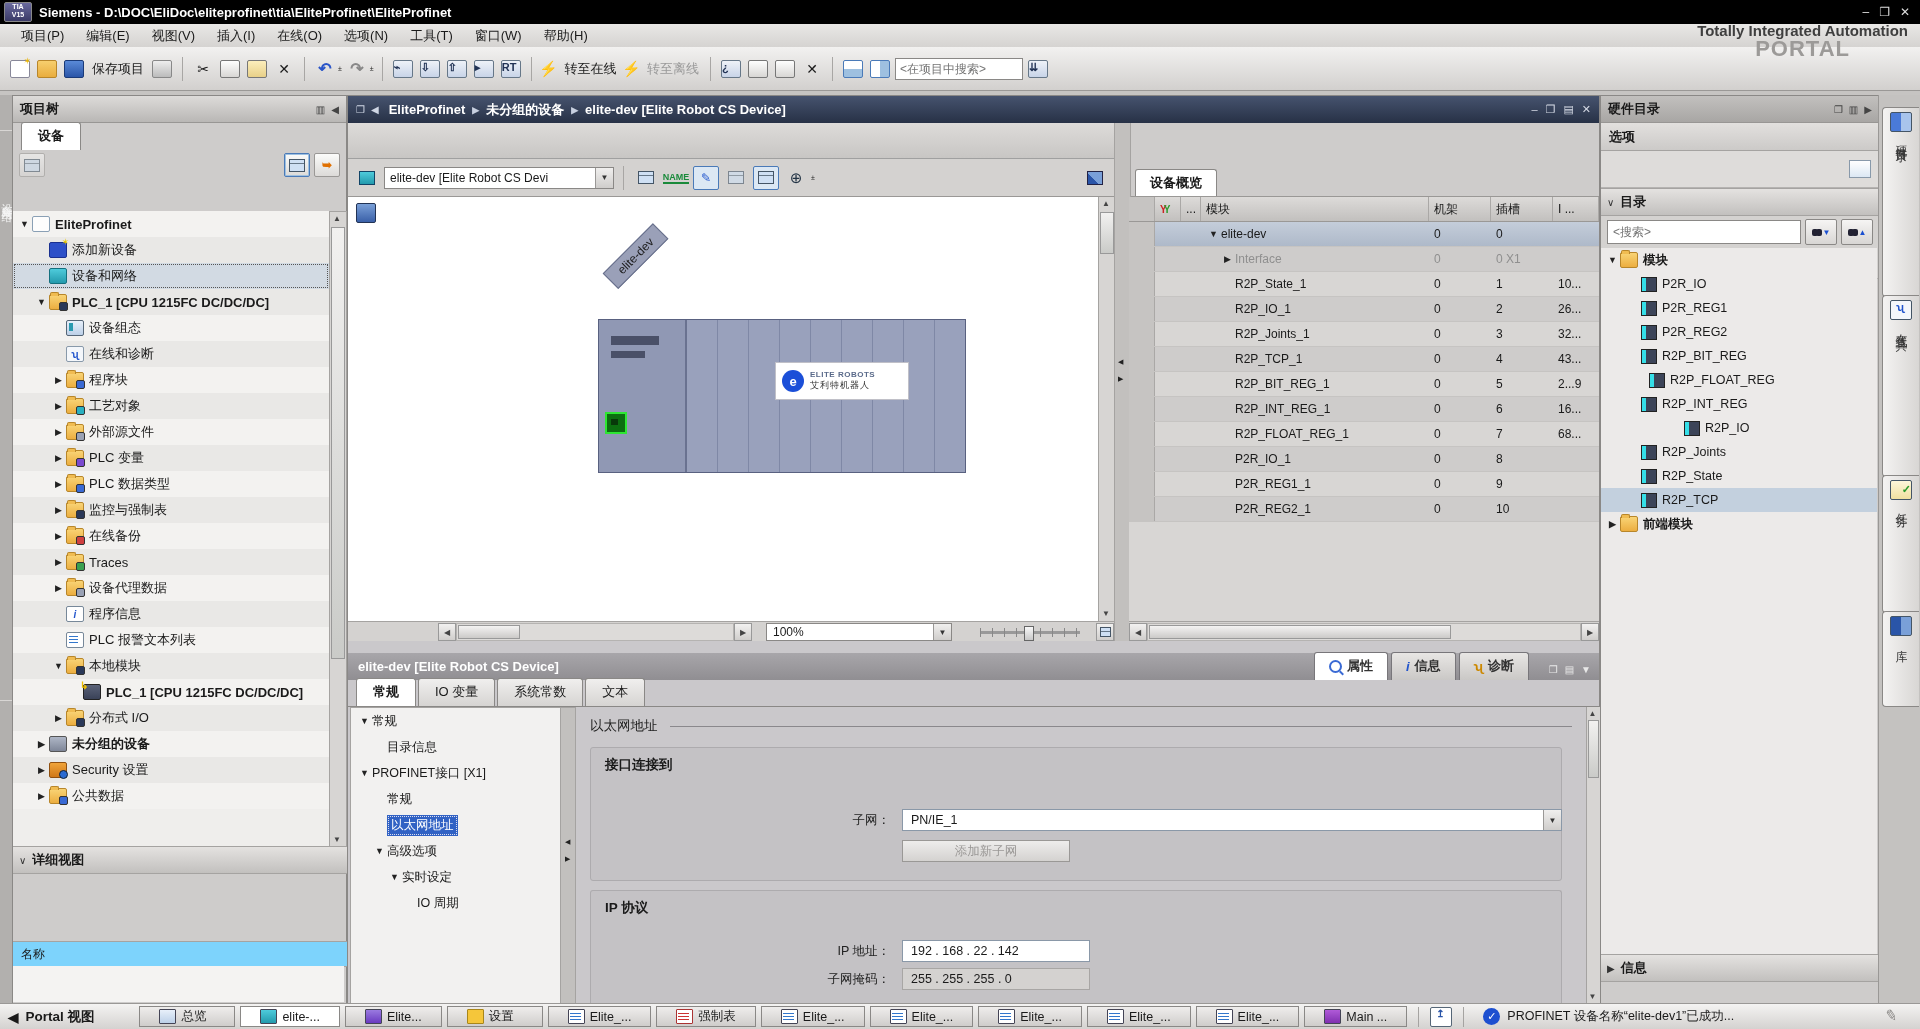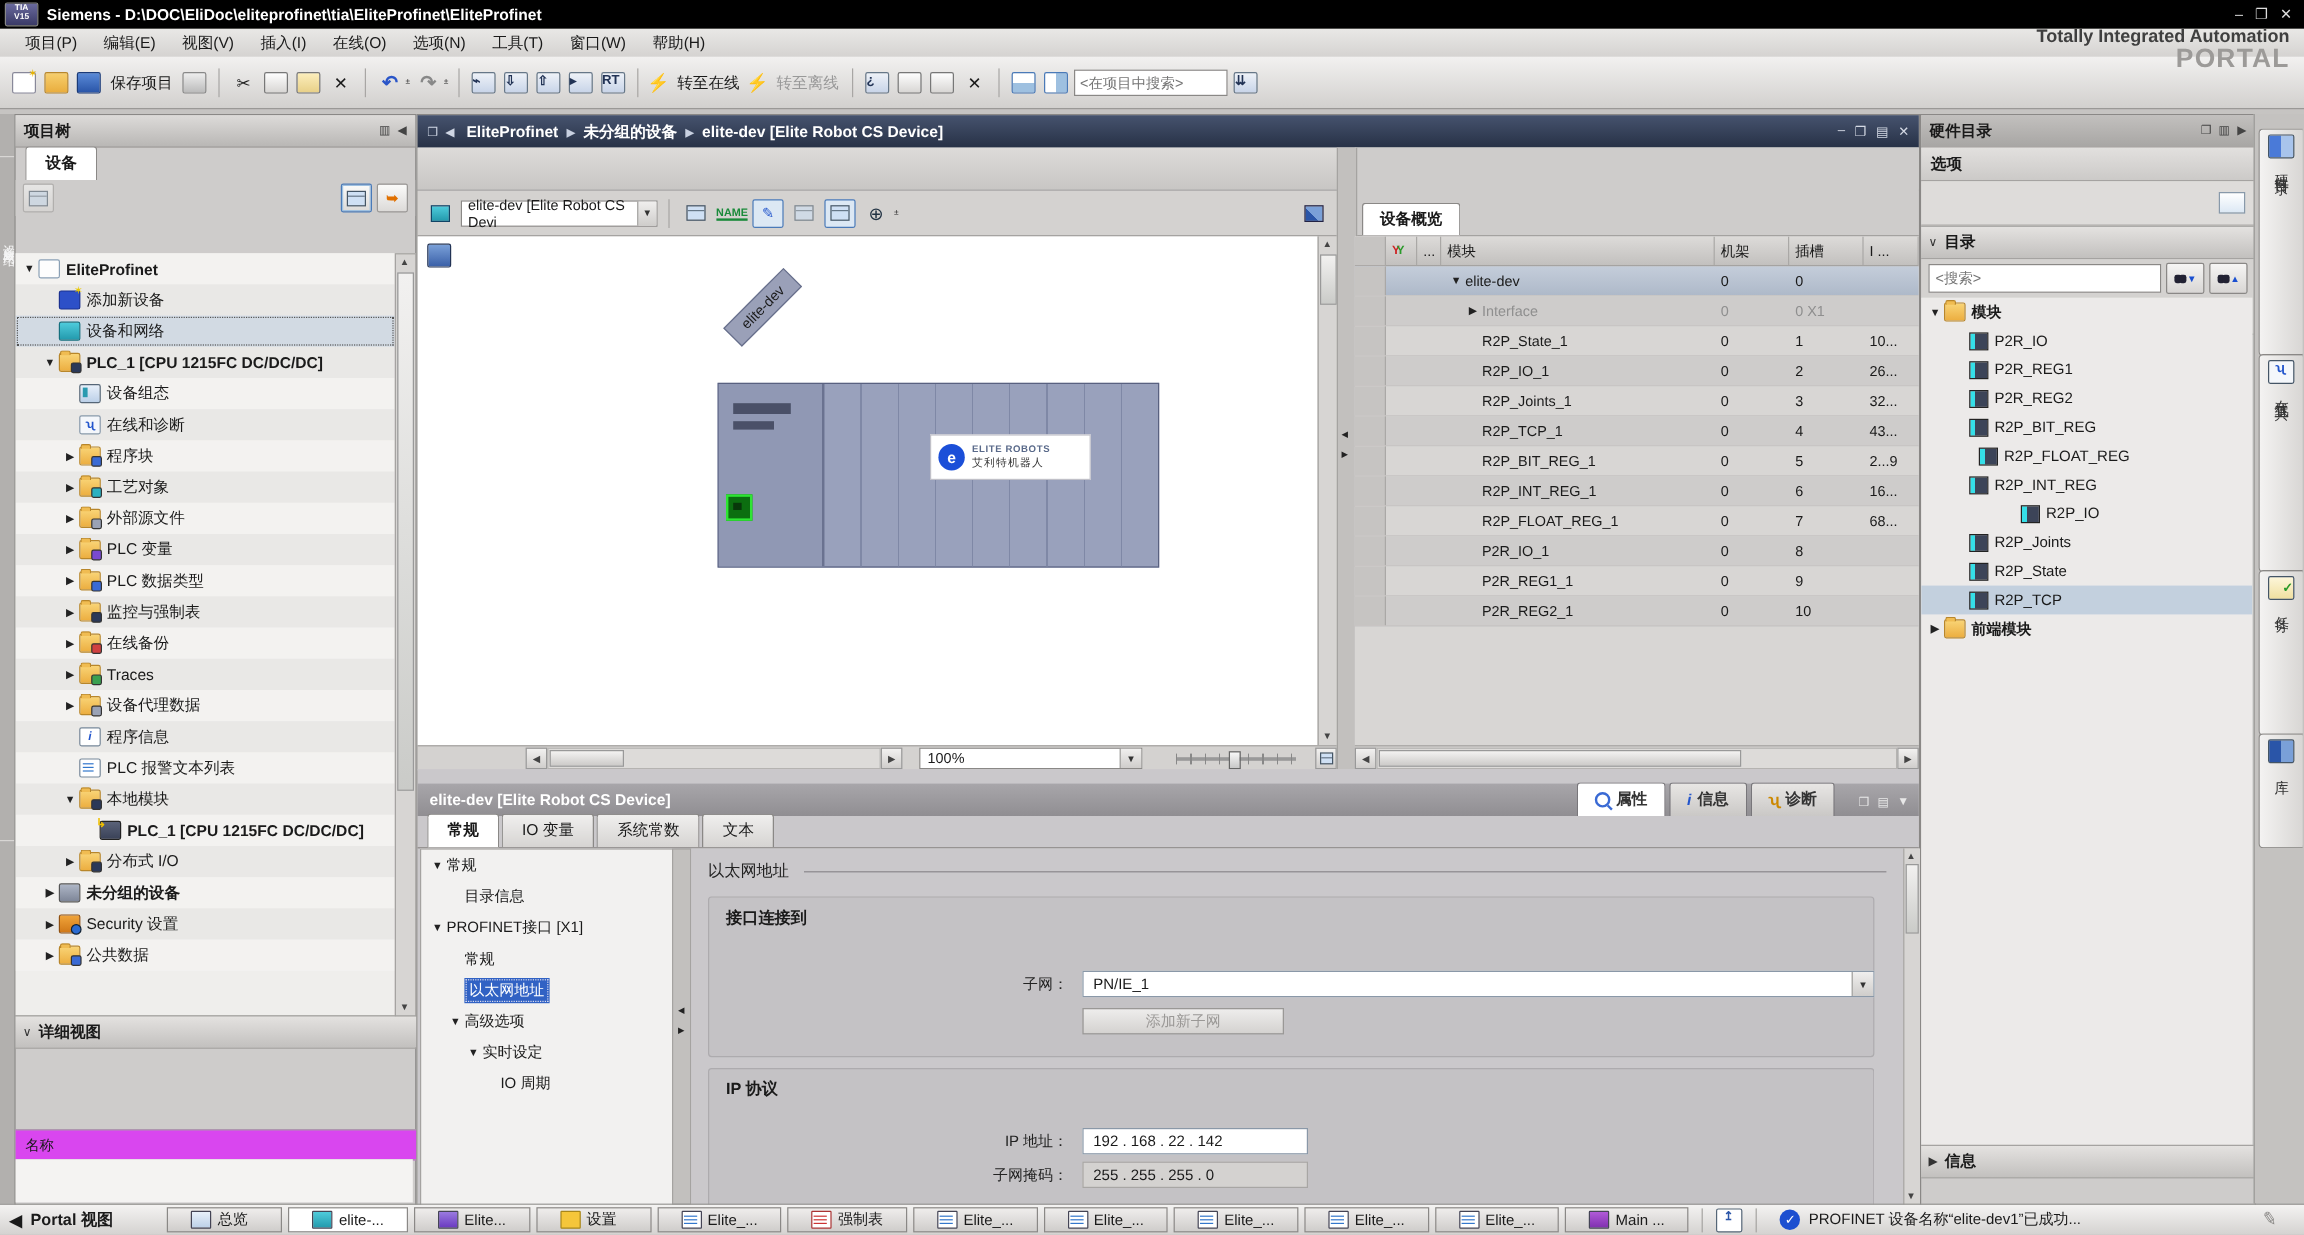--- a/index.html
+++ b/index.html
@@ -17,21 +17,21 @@
   .title-text{font-size:13px;font-weight:bold;}
   .win-btns{margin-left:auto;display:flex;gap:10px;padding-right:10px;color:#ddd;font-size:12px;}
   .win-btns span{cursor:default;}
 
   
   .menubar{left:0;top:24px;width:1920px;height:23px;background:linear-gradient(#e9e8e6,#d5d3d1);
            display:flex;align-items:center;padding-left:10px;border-bottom:1px solid #b5b3b1;}
   .menu-item{padding:3px 11px;font-size:13px;}
   .branding{position:absolute;right:12px;top:22px;text-align:right;z-index:5;}
   .branding .l1{font-size:15px;font-weight:bold;color:#3f3f3f;}
-  .branding .l2{font-size:22px;font-weight:bold;color:#9c9a98;letter-spacing:1px;line-height:.95;}
+  .branding .l2{font-size:22px;font-weight:bold;color:#9c9a98;letter-spacing:1px;line-height:.95;text-align:center;}
 
   
   .toolbar{left:0;top:47px;width:1920px;height:43px;background:linear-gradient(#f2f1f0,#d2d0ce);
            display:flex;align-items:center;padding-left:8px;gap:3px;border-bottom:1px solid #9a9896;}
   .tbi{width:24px;height:24px;border-radius:2px;display:flex;align-items:center;justify-content:center;
        font-size:14px;flex:none;position:relative;}
   .tb-sep{width:1px;height:24px;background:#a8a6a4;margin:0 5px;flex:none;}
   .tb-label{font-size:13px;margin:0 3px;}
   .gray-label{color:#999;}
   .ic-box{width:18px;height:16px;border:1px solid #777;border-radius:2px;background:linear-gradient(#fefefe,#d8d6d4);}
@@ -113,21 +113,21 @@
   .tic-plc-module::before{content:"↳";position:absolute;left:-4px;top:-5px;color:#f0c000;font-size:10px;font-weight:bold;}
   .tic-ungrouped{background:linear-gradient(#aeb6c6,#7e8698);border:1px solid #555;}
   .tic-security{background:linear-gradient(#f0a43a,#d07818);border:1px solid #905010;}
   .tic-security::after{content:"";position:absolute;right:-2px;bottom:-2px;width:7px;height:7px;border-radius:50%;
                        background:#2a6ad0;border:1px solid #123;}
   .tlabel{padding-right:6px;}
   .vscroll{position:absolute;width:16px;background:#d7d5d3;border:1px solid #a5a3a1;}
   .vthumb{position:absolute;left:1px;width:12px;background:linear-gradient(#f2f1f0,#cacbc8);border:1px solid #999;}
   .sb-arr{position:absolute;left:0;width:14px;height:14px;font-size:8px;color:#444;text-align:center;line-height:14px;}
   .detail-head{position:absolute;left:0;top:750px;width:331px;}
-  .dv-namebar{position:absolute;left:0;top:845px;width:331px;height:24px;background:#d946ef;
+  .dv-namebar{position:absolute;left:0;top:845px;width:331px;height:24px;background:#7dd3fc;
               border-top:1px solid #a5a3a1;border-bottom:1px solid #a5a3a1;display:flex;align-items:center;
               padding:0 8px;font-size:12px;}
   .dv-white{position:absolute;left:0;top:870px;width:331px;height:36px;background:#f4f3f2;}
 
   
   .editor{left:347px;top:95px;width:1251px;height:908px;background:#cecccb;border:1px solid #8a8886;}
   .ed-head{position:absolute;left:0;top:0;width:1251px;height:27px;
            background:linear-gradient(#46536e,#273146);color:#fff;display:flex;align-items:center;
            padding:0 8px;font-size:13px;font-weight:bold;box-sizing:border-box;}
   .crumb-sep{color:#c8d0e0;font-size:9px;margin:0 7px;}
@@ -138,21 +138,21 @@
   .view-btn{width:126px;height:25px;border:1px solid #8a8886;background:linear-gradient(#f2f1f0,#d8d6d4);
             display:flex;align-items:center;gap:6px;padding-left:8px;box-sizing:border-box;font-size:13px;color:#444;}
   .view-btn.active{background:#fff;font-weight:bold;color:#111;}
   .vb-ic{width:14px;height:12px;flex:none;}
   .vb-topo{background:linear-gradient(45deg,#2a55a8 40%,#7aa0d8 40%);border:1px solid #224;}
   .vb-net{background:linear-gradient(#4ecbdb,#239aad);border:1px solid #146;}
   .vb-dev{background:linear-gradient(90deg,#2aa0c0 50%,#3a4880 50%);border:1px solid #124;}
 
   .canvas-toolbar{position:absolute;left:0;top:63px;width:766px;height:38px;background:#d4d2d0;
                   border-bottom:1px solid #9a9896;display:flex;align-items:center;padding:0 6px;gap:4px;box-sizing:border-box;}
-  .dev-drop{width:164px;height:22px;border:1px solid #8a8886;background:#fff;display:flex;align-items:center;
+  .dev-drop{width:230px;height:22px;border:1px solid #8a8886;background:#fff;display:flex;align-items:center;
             font-size:12px;padding-left:5px;box-sizing:border-box;}
   .drop-btn{margin-left:auto;width:17px;height:100%;background:linear-gradient(#f0efee,#cfcdcb);
             border-left:1px solid #9a9896;display:flex;align-items:center;justify-content:center;font-size:8px;color:#333;}
   .ct-ic{width:24px;height:22px;border:1px solid transparent;border-radius:2px;display:flex;align-items:center;
          justify-content:center;font-size:12px;}
   .ct-ic.sel{border:1px solid #4a7ab8;background:#dce8f4;}
   .name-glyph{color:#1a8a3a;font-size:9px;font-weight:bold;border-bottom:2px solid #1a8a3a;}
   .ovtab-zone{position:absolute;left:781px;top:27px;width:470px;height:74px;background:#cecccb;
               border-bottom:1px solid #9a9896;box-sizing:border-box;}
   .ovtab{position:absolute;left:6px;bottom:0;background:#fff;border:1px solid #8a8886;border-bottom:none;

